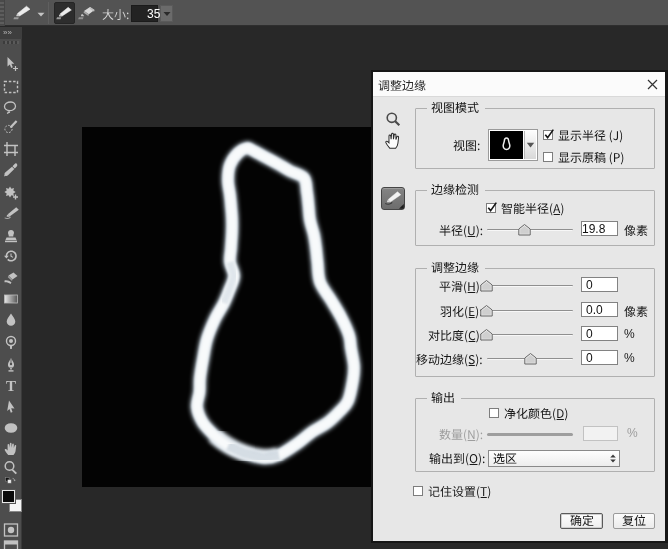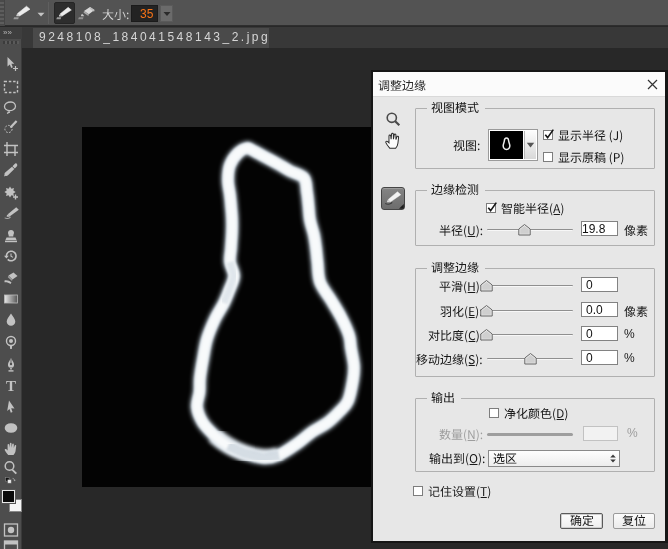--- a/index.html
+++ b/index.html
@@ -28,28 +28,25 @@
         <path d="M9.0 5.5 L13.8 8.8 L13.4 10.6 L8.6 7.3 Z" fill="#a8a8a8"></path>
         <path d="M15.0 1.5 L19.5 4.5 L19.1 6.3 L14.7 3.2 Z" fill="#bdbdbd"></path>
         <path d="M7.2 8.3 C6.3 8.9 5.8 9.9 6.1 10.8 L9.0 10.8 L9.2 10.4 Z" fill="#c4c4c4"></path>
         <path d="M3.9 11.8 L8.5 11.8 L7.9 13.8 L3.1 13.8 Z" fill="#909090"></path>
       </svg>
       <div style="position:absolute;left:102px;top:7px;width:28px;height:16px"><svg width="28" height="16" viewBox="0 0 28 16">
           <g transform="translate(0,12)">
             <path d="M5.5 -10.1C5.5 -9.1 5.5 -7.9 5.4 -6.6H0.7V-5.7H5.2C4.7 -3.4 3.5 -1.1 0.5 0.2C0.8 0.4 1.1 0.7 1.2 0.9C4.1 -0.4 5.4 -2.7 6.0 -5.0C6.9 -2.3 8.5 -0.2 10.8 0.9C11.0 0.7 11.3 0.3 11.5 0.1C9.2 -0.9 7.6 -3.1 6.8 -5.7H11.3V-6.6H6.3C6.5 -7.9 6.5 -9.1 6.5 -10.1Z M17.6 -9.9V-0.3C17.6 -0.0 17.5 0.0 17.2 0.0C17.0 0.0 16.1 0.1 15.2 0.0C15.4 0.3 15.6 0.7 15.6 1.0C16.7 1.0 17.5 0.9 17.9 0.8C18.4 0.6 18.5 0.4 18.5 -0.3V-9.9ZM20.5 -6.9C21.5 -5.1 22.5 -2.9 22.7 -1.5L23.7 -1.8C23.4 -3.3 22.4 -5.5 21.3 -7.2ZM14.4 -7.1C14.1 -5.5 13.5 -3.4 12.4 -2.1C12.6 -2.0 13.0 -1.8 13.2 -1.7C14.3 -3.0 15.0 -5.2 15.4 -6.9Z M25.7 -4.7C26.1 -4.7 26.5 -5.0 26.5 -5.5C26.5 -6.0 26.1 -6.4 25.7 -6.4C25.2 -6.4 24.9 -6.0 24.9 -5.5C24.9 -5.0 25.2 -4.7 25.7 -4.7ZM25.7 0.2C26.1 0.2 26.5 -0.2 26.5 -0.7C26.5 -1.2 26.1 -1.5 25.7 -1.5C25.2 -1.5 24.9 -1.2 24.9 -0.7C24.9 -0.2 25.2 0.2 25.7 0.2Z" fill="#d6d6d6"></path>
           </g>
         </svg></div>
-      <div class="abs" style="left:131px;top:5px;width:27px;height:17px;background:#232323;border:1px solid #1b1b1b;color:#f97316;font:12px 'Liberation Sans',sans-serif;line-height:16px;padding-left:8px">35</div>
+      <div class="abs" style="left:131px;top:5px;width:27px;height:17px;background:#232323;border:1px solid #1b1b1b;color:#ffffff;font:12px 'Liberation Sans',sans-serif;line-height:16px;padding-left:15px">35</div>
       <div class="abs" style="left:160px;top:5px;width:13px;height:17px;background:#6b6b6b;border:1px solid #5a5a5a"></div>
       <svg class="abs" style="left:163px;top:11px" width="8" height="6" viewBox="0 0 8 6">
         <path d="M0.5 1 L7.5 1 L4 5 Z" fill="#2b2b2b"></path>
       </svg>
-    </div>
-    <div class="abs" style="left:22px;top:27px;width:646px;height:21px;background:#383838">
-      <div class="abs" style="left:11px;top:1px;width:236px;height:20px;background:#4a4a4a;color:#d6d6d6;font:12px 'Liberation Sans',sans-serif;letter-spacing:2.5px;line-height:19px;padding-left:6px;white-space:nowrap;overflow:hidden">9248108_184041548143_2.jpg</div>
     </div>
     <div class="abs" style="left:0;top:27px;width:22px;height:522px;background:#4d4d4d;border-right:1px solid #3a3a3a">
       <div class="abs" style="left:0;top:0;width:22px;height:12px;background:#3e3e3e;color:#b5b5b5;font:8px 'Liberation Sans',sans-serif;line-height:11px;padding-left:3px">»»</div>
       <div class="abs" style="left:3px;top:14px;width:16px;height:3px;background:repeating-linear-gradient(90deg,#3c3c3c 0 2px,#5a5a5a 2px 4px)"></div>
     </div>
     <svg class="abs" style="left:3px;top:56px" width="16" height="16" viewBox="0 0 16 16">
       <path d="M4.5 1 L4.5 10.5 L6.8 8.4 L8.2 12 L9.8 11.3 L8.4 7.8 L11.3 7.7 Z" fill="#c2c2c2"></path>
       <path d="M12.5 10 L12.5 15 M10 12.5 L15 12.5" stroke="#c2c2c2" stroke-width="1.2"></path>
     </svg>
     <svg class="abs" style="left:3px;top:79px" width="16" height="16" viewBox="0 0 16 16">

